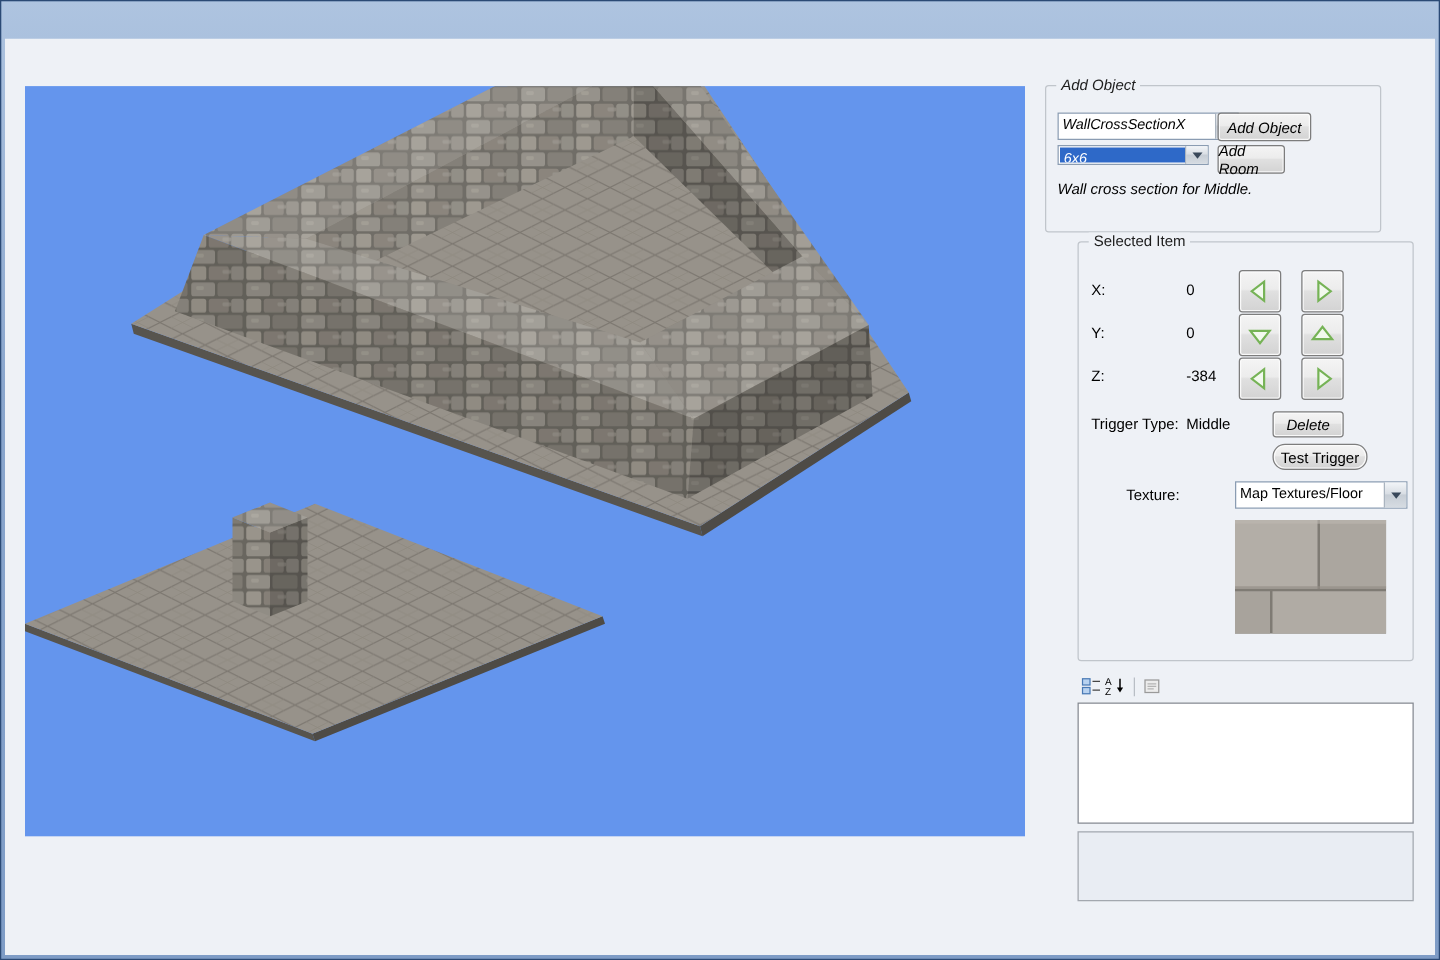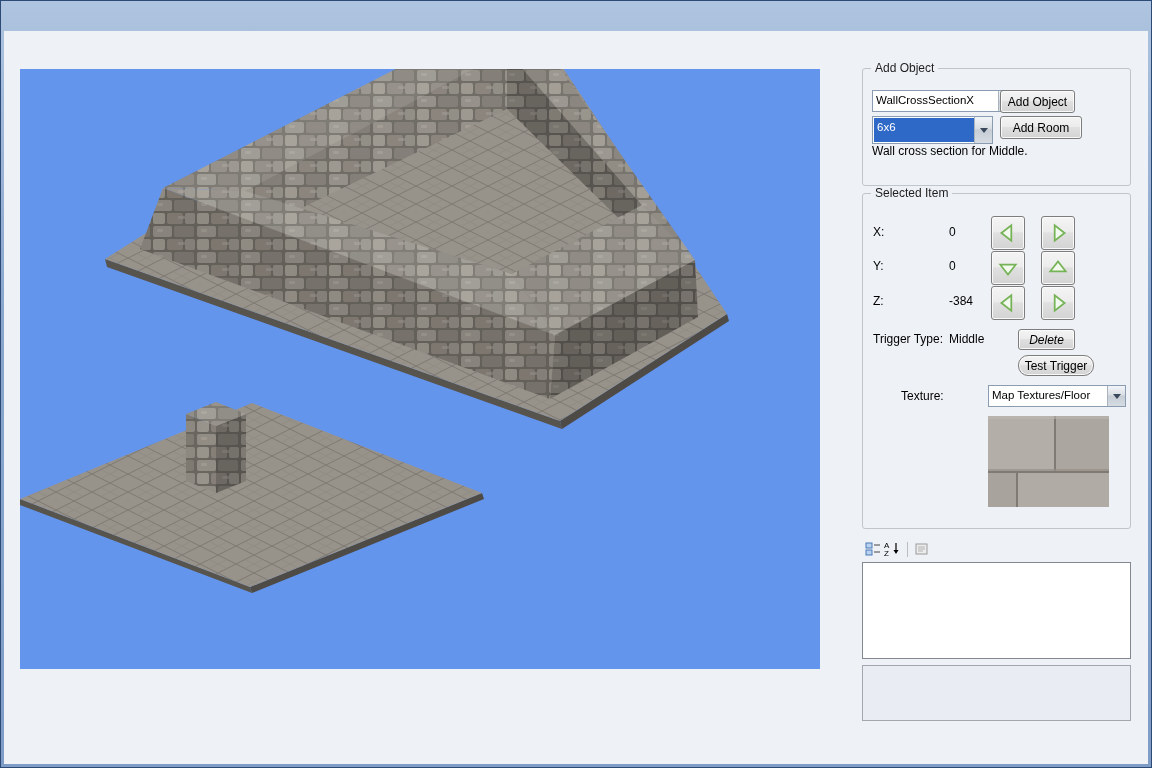--- a/index.html
+++ b/index.html
@@ -118,40 +118,40 @@
           <polygon points="0,430 232,334 462,424 230,518" fill="url(#floorP)"></polygon>
           <polygon points="166,345 196,357 196,424 166,412" fill="url(#stoneP)"></polygon>
           <polygon points="196,357 226,345 226,412 196,424" fill="url(#stoneP)"></polygon>
           <polygon points="196,357 226,345 226,412 196,424" fill="#000000" opacity="0.17"></polygon>
           <polygon points="196,333 226,345 196,357 166,345" fill="url(#stoneP)"></polygon>
           <polygon points="196,333 226,345 196,357 166,345" fill="#ffffff" opacity="0.15"></polygon>
         </g>
       </svg>
     </div>
 
-    <div class="groupbox" style="left:858px;top:37px;width:269px;height:118px;">
+    <div class="groupbox" style="left:832px;top:37px;width:269px;height:118px;font-style:italic;">
       <span class="gb-title">Add Object</span>
 
       <div class="combo" style="left:9px;top:21px;width:145px;height:22px;">
         <span class="txt">WallCrossSectionX</span>
         <span class="dd">
             <span class="dd-arrow"></span>
           </span>
       </div>
       <div class="btn" style="left:137px;top:21px;width:75px;height:23px;">
         <span>Add Object</span>
       </div>
 
-      <div class="combo selected" style="left:9px;top:47px;width:121px;height:28px;">
+      <div class="combo selected" style="left:9px;top:47px;width:121px;height:16px;">
         <span class="txt">6x6</span>
         <span class="dd">
             <span class="dd-arrow"></span>
           </span>
       </div>
-      <div class="btn" style="left:137px;top:47px;width:82px;height:23px;">
+      <div class="btn" style="left:137px;top:47px;width:54px;height:23px;">
         <span>Add Room</span>
       </div>
 
       <span class="lbl" style="left:9px;top:75px;">Wall cross section for Middle.</span>
     </div>
 
     <div class="groupbox" style="left:858px;top:162px;width:269px;height:336px;">
       <span class="gb-title">Selected Item</span>
 
       <span class="lbl" style="left:10px;top:31px;">X:</span>

